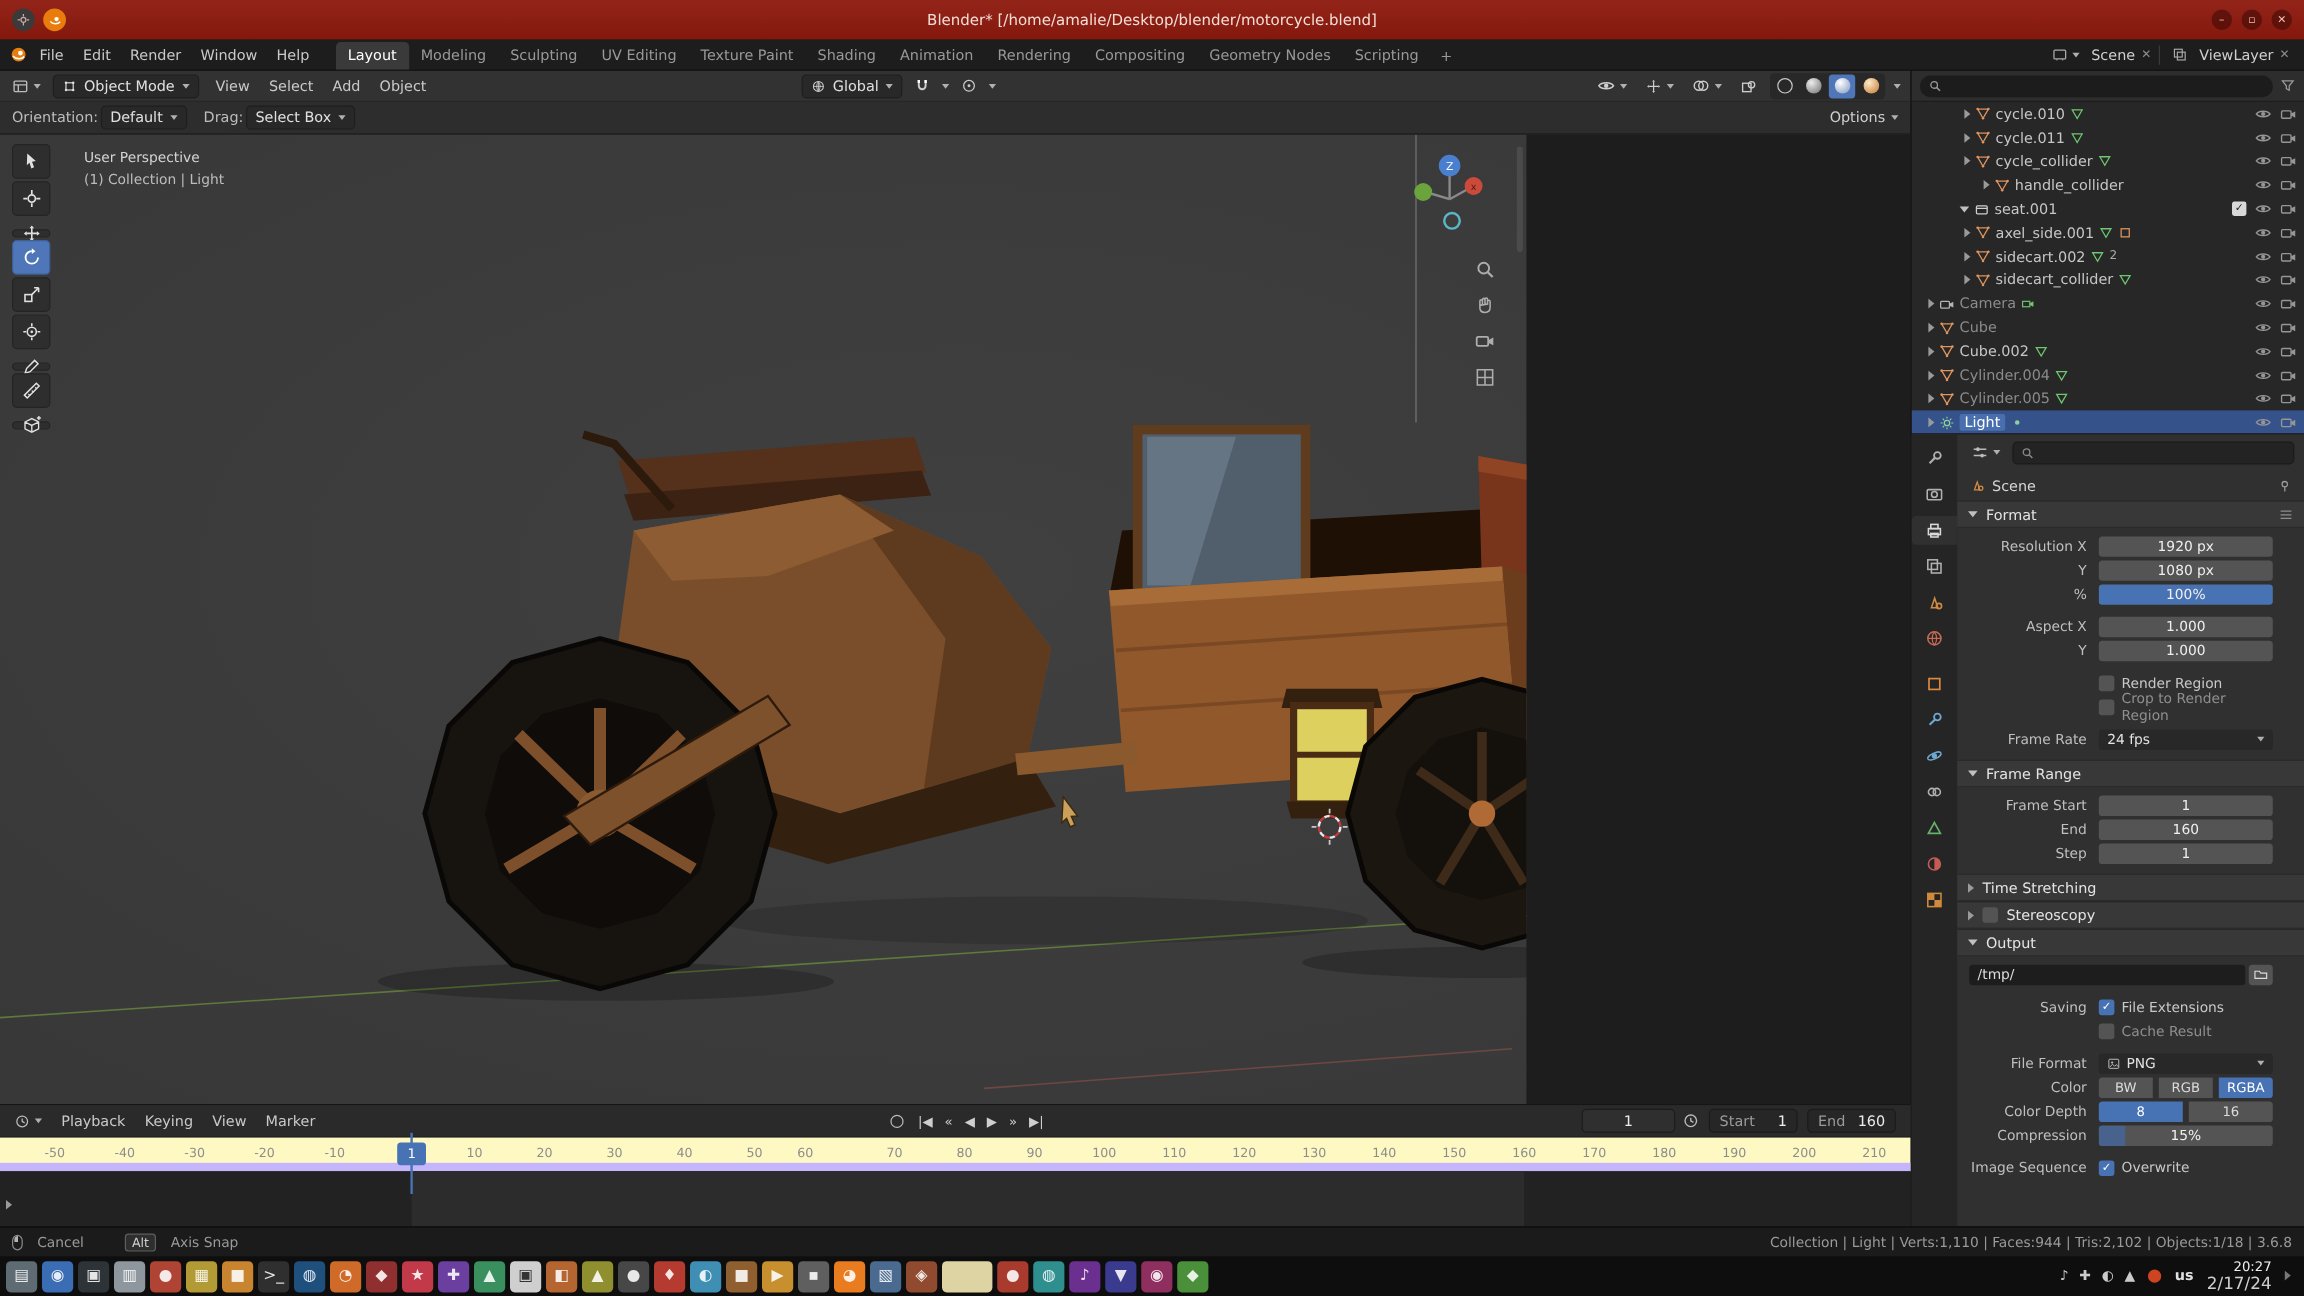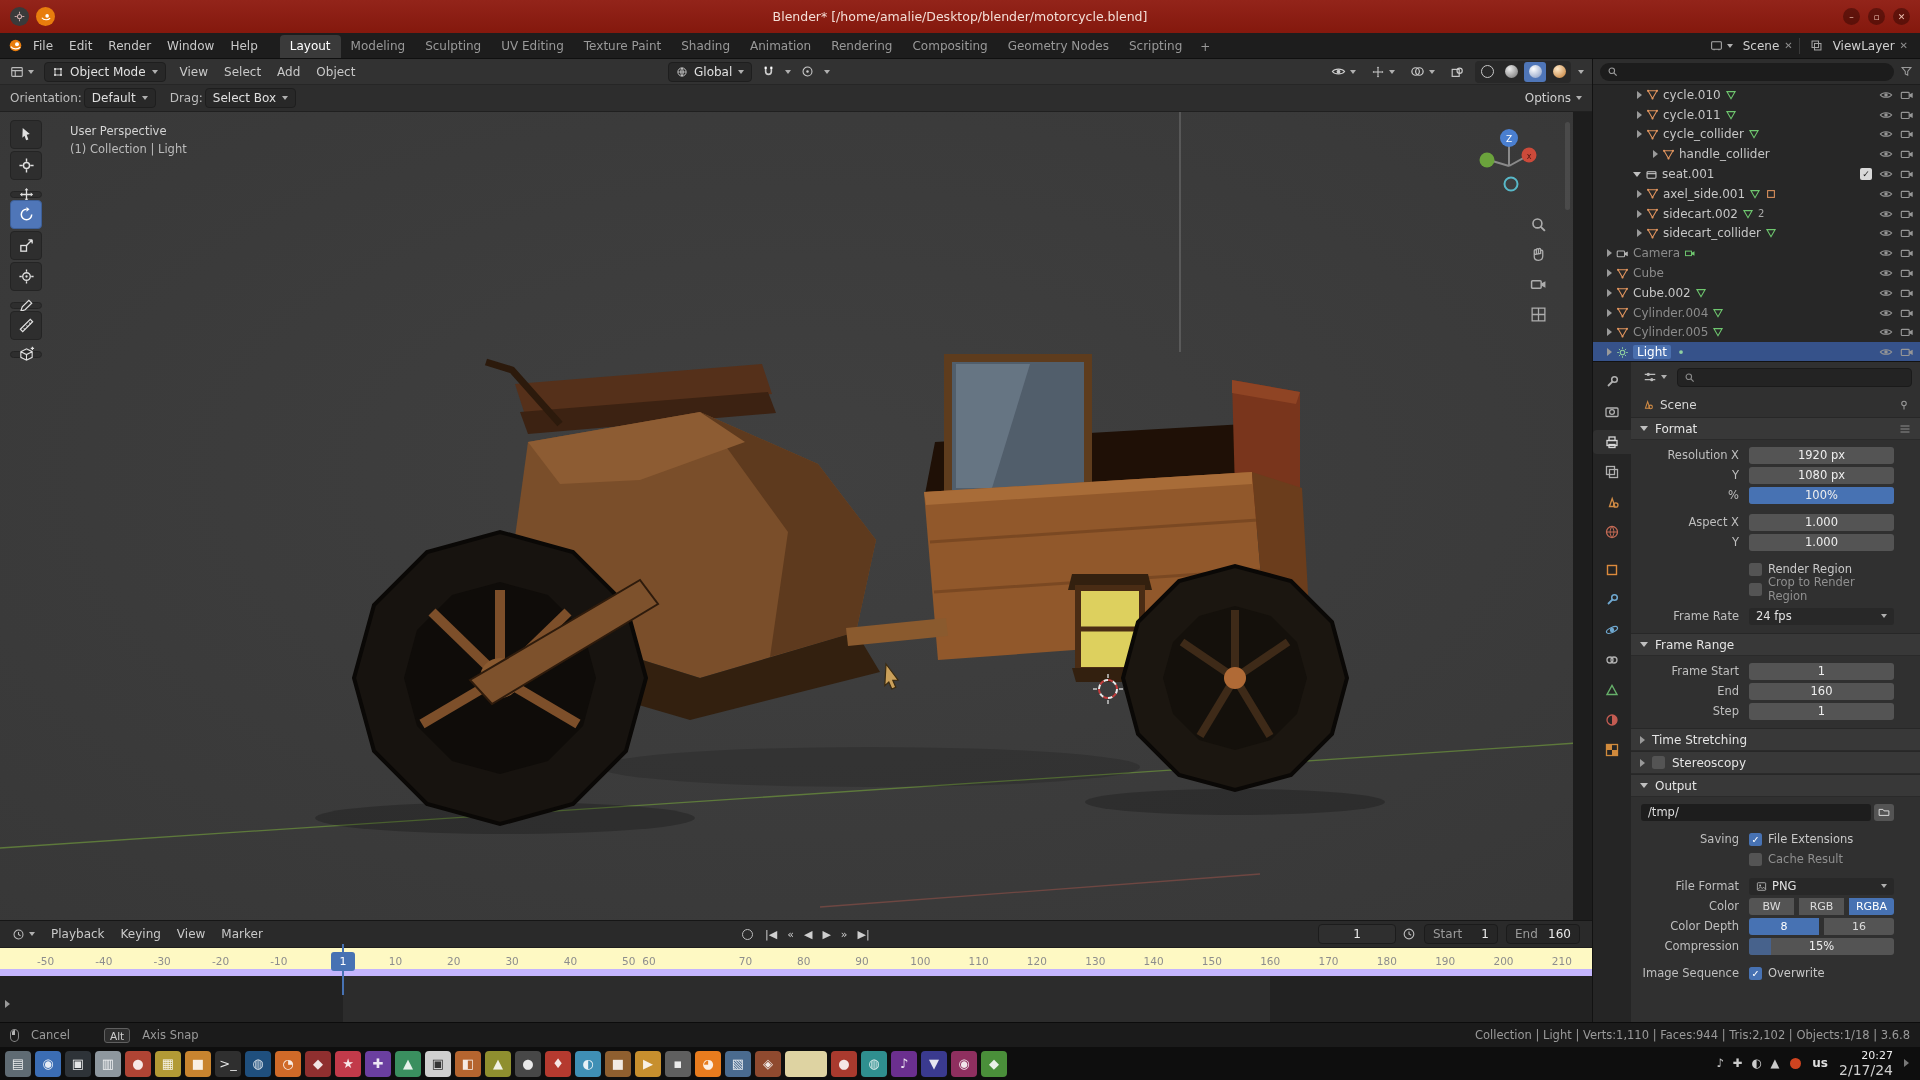--- a/index.html
+++ b/index.html
@@ -36,21 +36,21 @@
 .shadepill{display:flex;gap:2px;background:#282828;border-radius:4px;padding:1px}
 .sbtn{width:22px;height:20px;display:flex;align-items:center;justify-content:center;border-radius:3px}
 .sbtn.on{background:#4f76b8}
 .sphere{width:13px;height:13px;border-radius:50%;background:radial-gradient(circle at 35% 30%,#ececec,#6d6d6d)}
 .sphere.wire{background:none;border:1.4px solid #c8c8c8}
 .sphere.mat{background:radial-gradient(circle at 35% 30%,#fff,#7d94c0)}
 .sphere.rend{background:radial-gradient(circle at 35% 30%,#ffe9c8,#c07830)}
 .hlabel{color:#bdbdbd;margin-right:2px}
 #th-right{margin-left:auto;display:flex;align-items:center;gap:5px;color:#d0d0d0}
 
-#canvas{position:absolute;top:112px;left:0;width:1573px;height:808px;overflow:hidden}
+#canvas{position:absolute;top:112px;left:0;width:1272px;height:808px;overflow:hidden}
 #vp-labels{position:absolute;left:70px;top:10px;line-height:18px;color:#d4d4d4;font-size:11.5px;pointer-events:none}
 #vp-labels .l2{color:#bcbcbc}
 #toolbar{position:absolute;left:10px;top:8px;width:34px;display:flex;flex-direction:column;gap:2px}
 .tool{width:32px;height:29px;background:#2e2e2e;border:1px solid #242424;border-radius:4px;display:flex;align-items:center;justify-content:center}
 .tool.active{background:#4f76b8;border-color:#3d5f97}
 .tool.gap{margin-top:9px}
 #gizmo{position:absolute;right:22px;top:10px}
 #nav-icons{position:absolute;right:26px;top:104px;display:flex;flex-direction:column;gap:13px;opacity:.85}
 #vp-scroll{position:absolute;right:3px;top:10px;width:5px;height:88px;background:#565656;border-radius:3px;opacity:.6}
 
@@ -1321,21 +1321,21 @@
           <span class="tick" style="left:45.6px">-50</span>
           <span class="tick" style="left:103.9px">-40</span>
           <span class="tick" style="left:162.2px">-30</span>
           <span class="tick" style="left:220.5px">-20</span>
           <span class="tick" style="left:278.9px">-10</span>
           <span class="tick" style="left:395.5px">10</span>
           <span class="tick" style="left:453.8px">20</span>
           <span class="tick" style="left:512.1px">30</span>
           <span class="tick" style="left:570.4px">40</span>
           <span class="tick" style="left:628.7px">50</span>
-          <span class="tick" style="left:649px">60</span>
+          <span class="tick" style="left:671px">60</span>
           <span class="tick" style="left:745.4px">70</span>
           <span class="tick" style="left:803.7px">80</span>
           <span class="tick" style="left:862.0px">90</span>
           <span class="tick" style="left:920.3px">100</span>
           <span class="tick" style="left:978.6px">110</span>
           <span class="tick" style="left:1036.9px">120</span>
           <span class="tick" style="left:1095.3px">130</span>
           <span class="tick" style="left:1153.6px">140</span>
           <span class="tick" style="left:1211.9px">150</span>
           <span class="tick" style="left:1270.2px">160</span>

